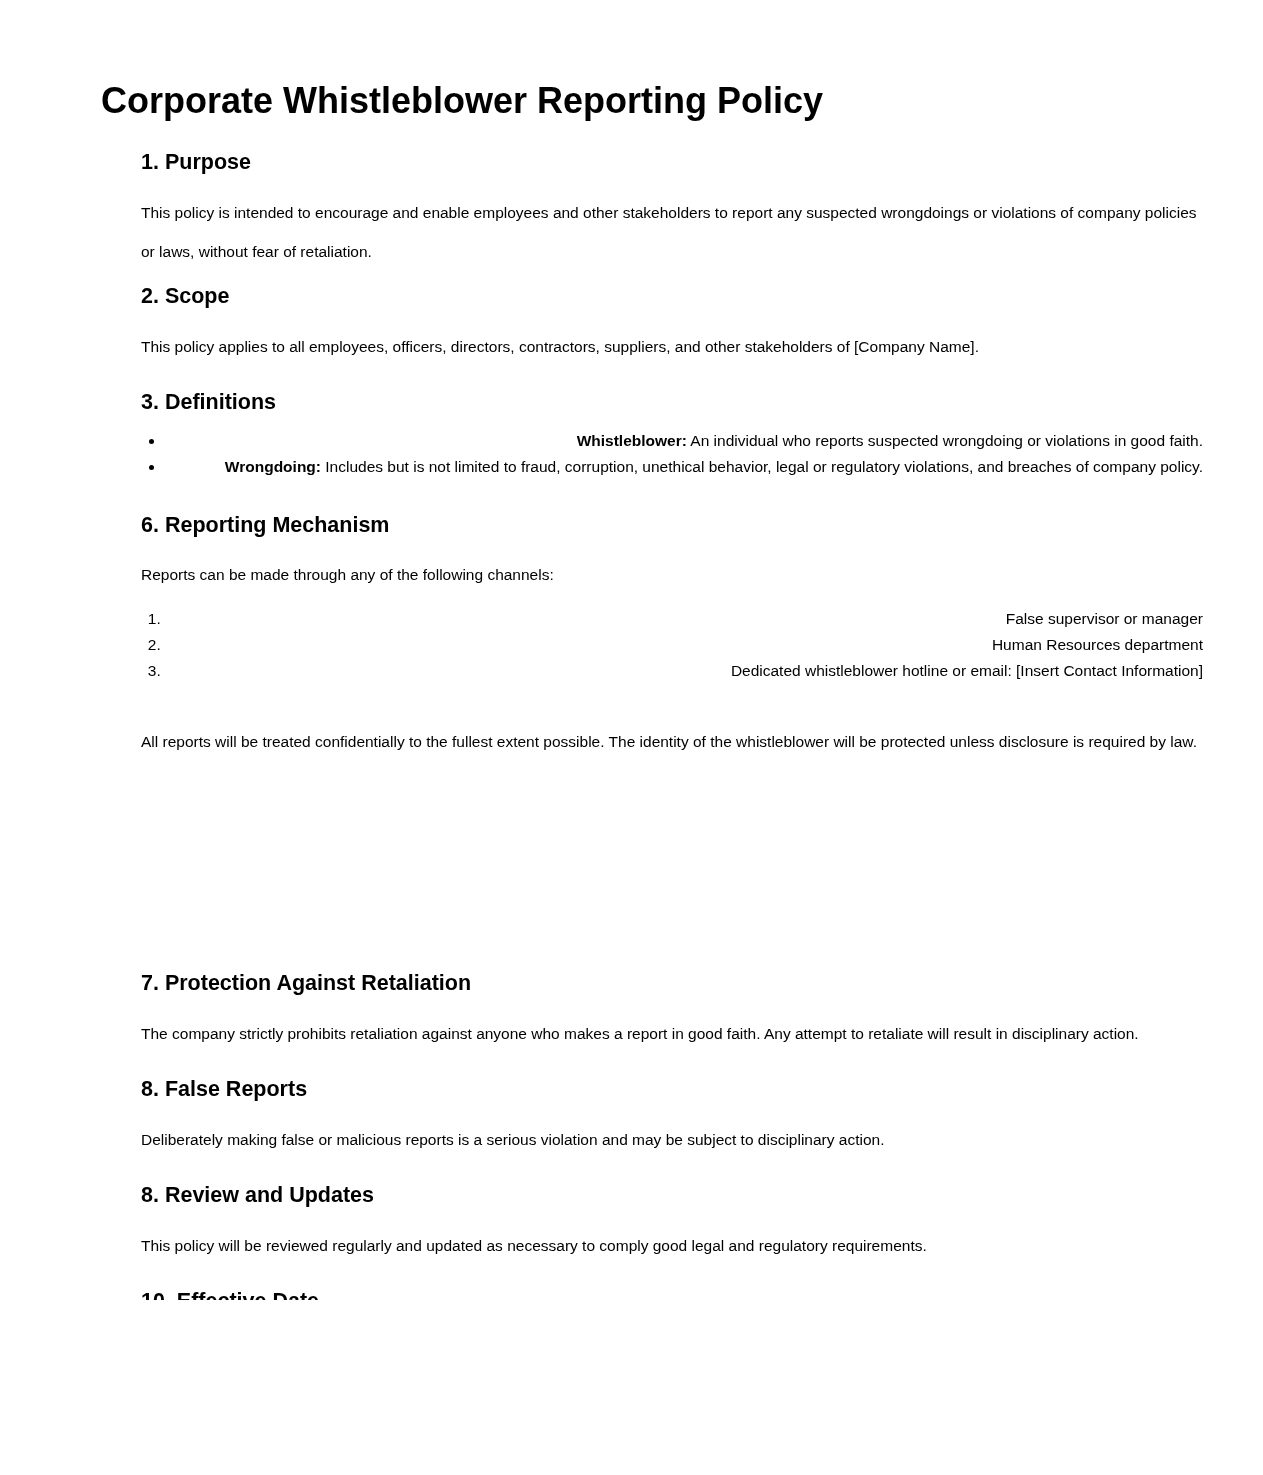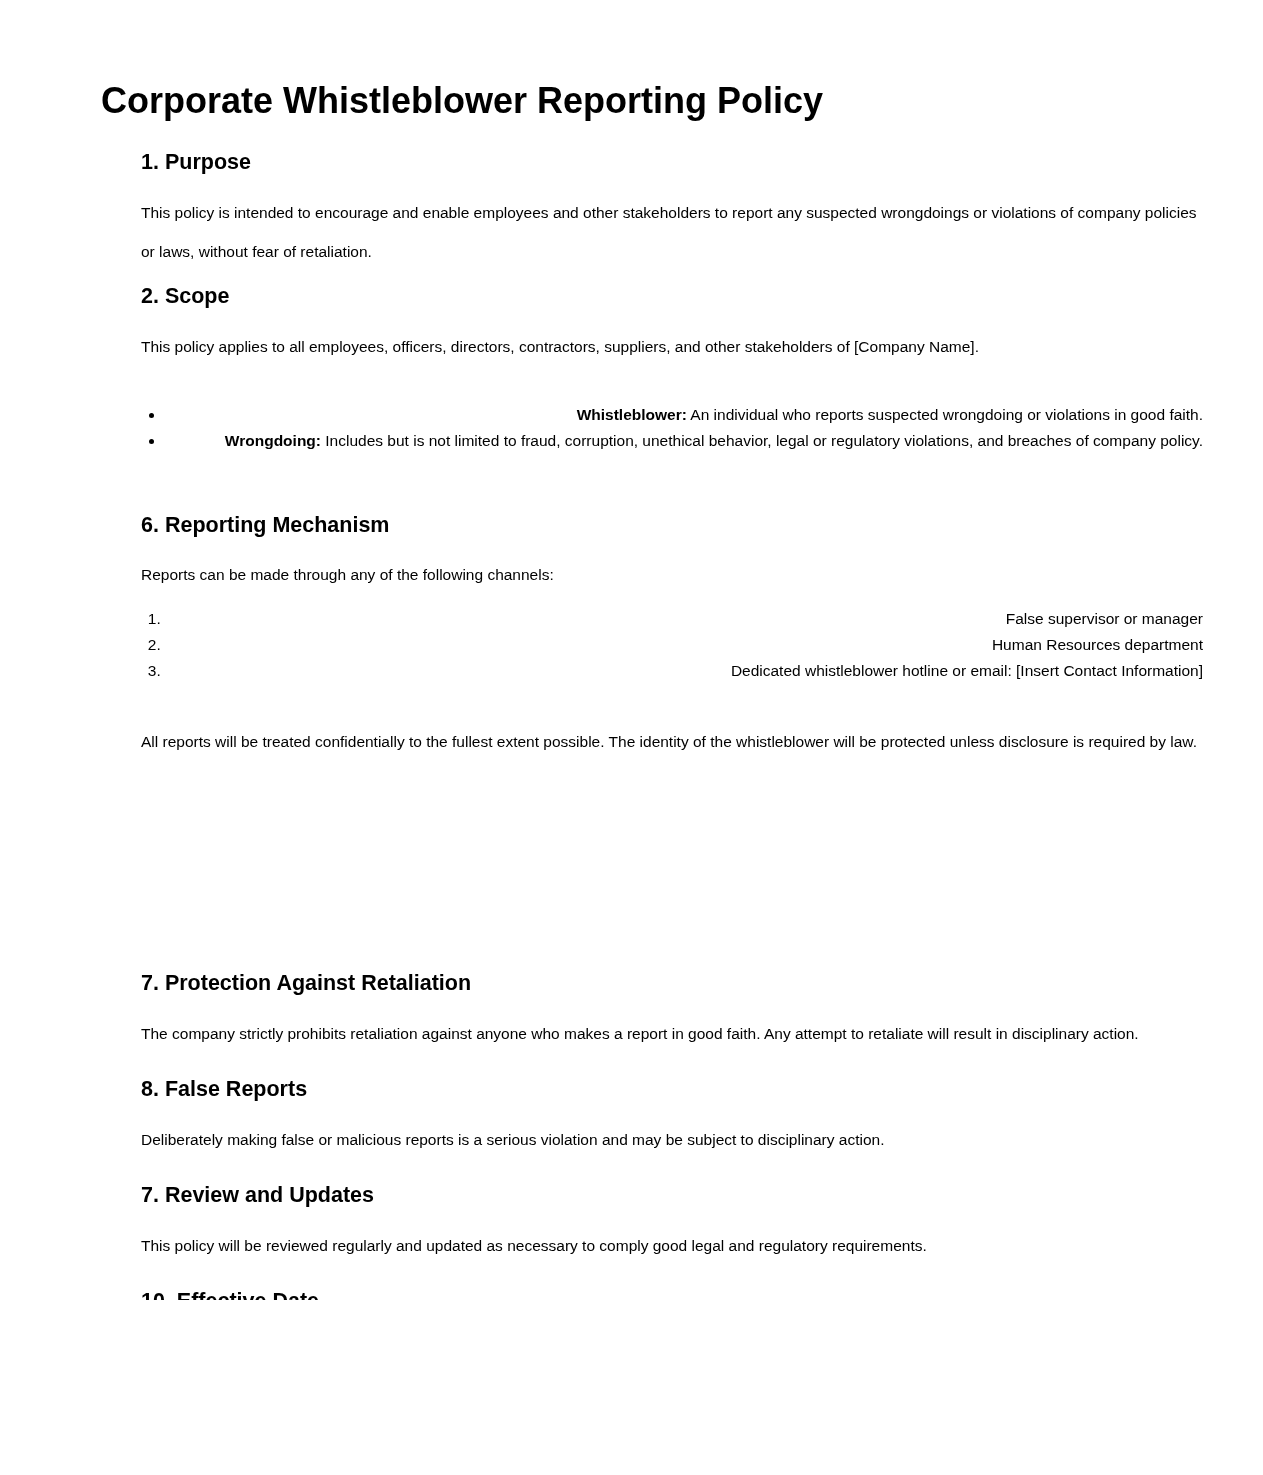--- a/index.html
+++ b/index.html
@@ -25,20 +25,21 @@
       <h2>1. Purpose</h2>
       <p style="margin-top:18px">This policy is intended to encourage and enable employees and other stakeholders to report any suspected wrongdoings or violations of company policies or laws, without fear of retaliation.</p>
     </div>
 
     <div class="sec" style="top:283px">
       <h2>2. Scope</h2>
       <p style="margin-top:18px">This policy applies to all employees, officers, directors, contractors, suppliers, and other stakeholders of [Company Name].</p>
     </div>
 
     <div class="sec" style="top:389px">
+      <h2>3. Definitions</h2>
       <ul style="margin-top:13px">
         <li><b>Whistleblower:</b><span> An individual who reports suspected wrongdoing or violations in good faith.</span></li>
         <li><b>Wrongdoing:</b><span> Includes but is not limited to fraud, corruption, unethical behavior, legal or regulatory violations, and breaches of company policy.</span></li>
       </ul>
     </div>
 
     <div class="sec" style="top:512px">
       <h2>6. Reporting Mechanism</h2>
       <p style="margin-top:17px">Reports can be made through any of the following channels:</p>
       <ol style="margin-top:12px">
@@ -59,21 +60,21 @@
       <h2>7. Protection Against Retaliation</h2>
       <p style="margin-top:18px">The company strictly prohibits retaliation against anyone who makes a report in good faith. Any attempt to retaliate will result in disciplinary action.</p>
     </div>
 
     <div class="sec" style="top:1076px">
       <h2>8. False Reports</h2>
       <p style="margin-top:18px">Deliberately making false or malicious reports is a serious violation and may be subject to disciplinary action.</p>
     </div>
 
     <div class="sec" style="top:1182px">
-      <h2>7. Review and Updates</h2>
+      <h2>8. Review and Updates</h2>
       <p style="margin-top:18px">This policy will be reviewed regularly and updated as necessary to comply good legal and regulatory requirements.</p>
     </div>
 
     <div class="sec" style="top:1288px">
       <h2>10. Effective Date</h2>
     </div>
   </div>
 </div>
 
 </body></html>

